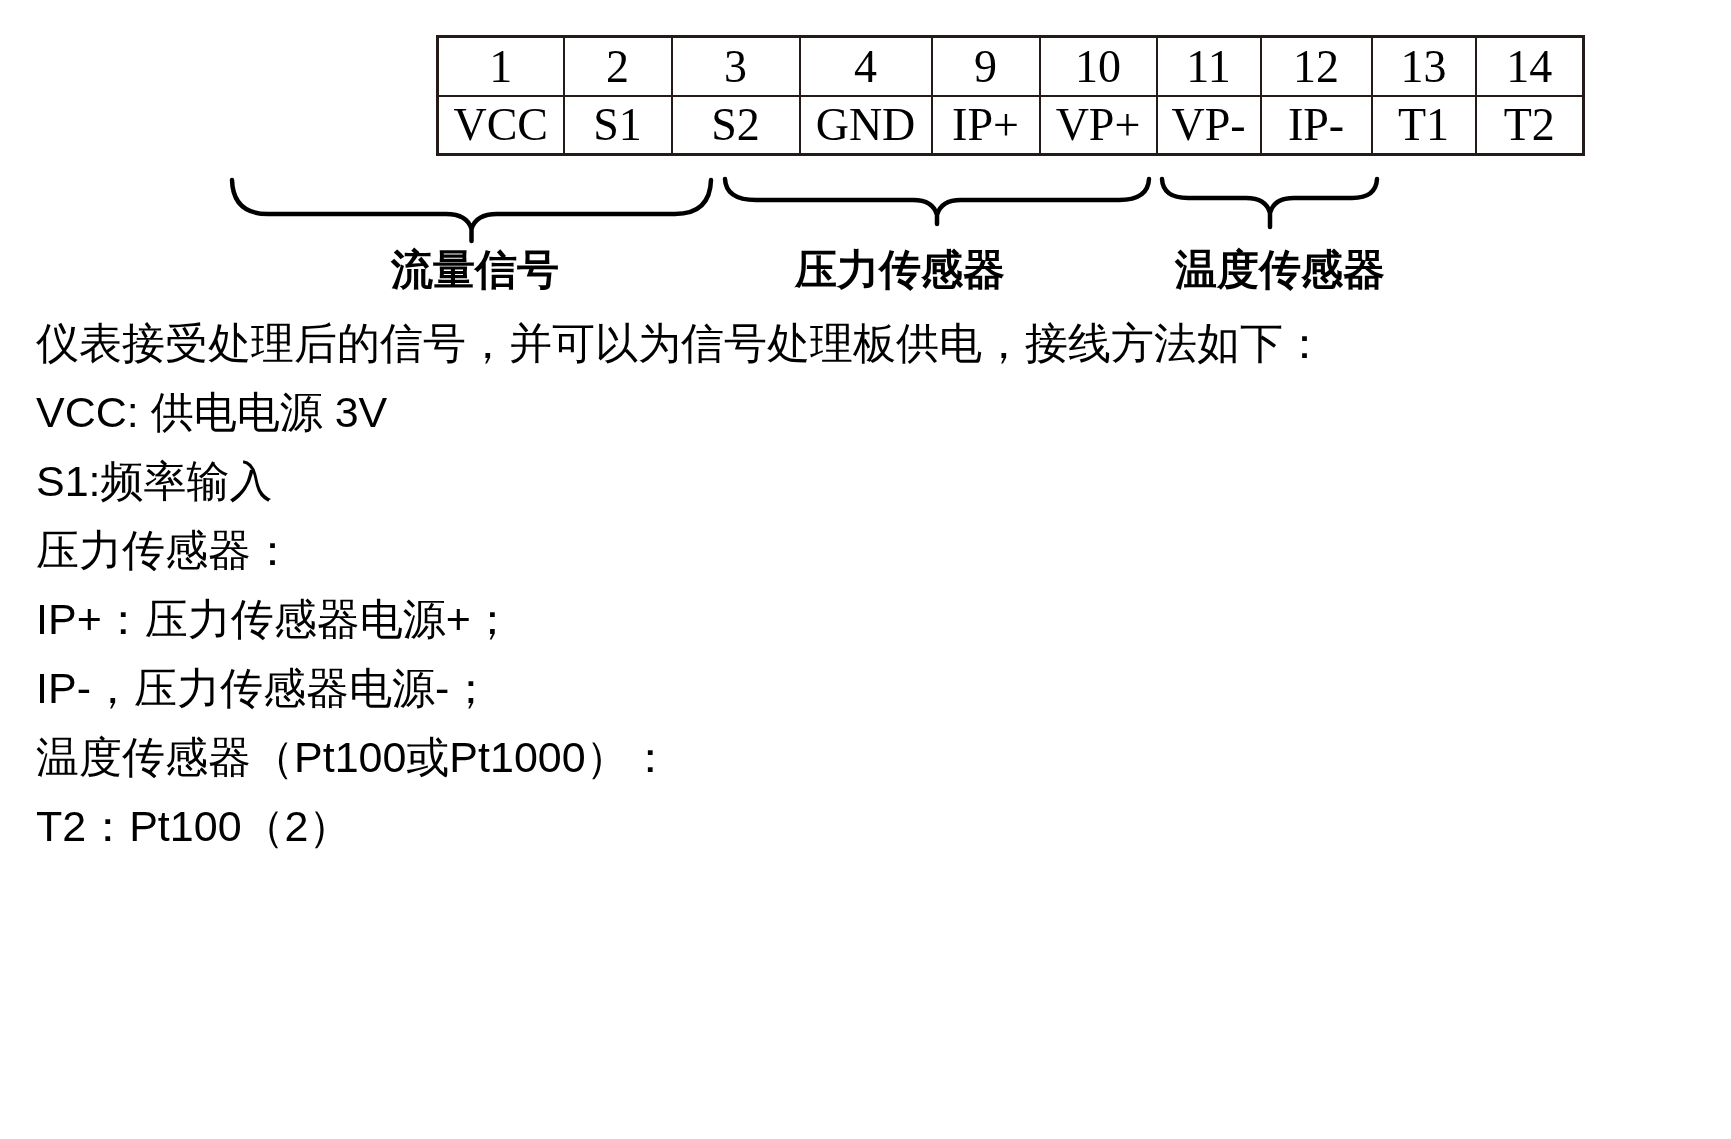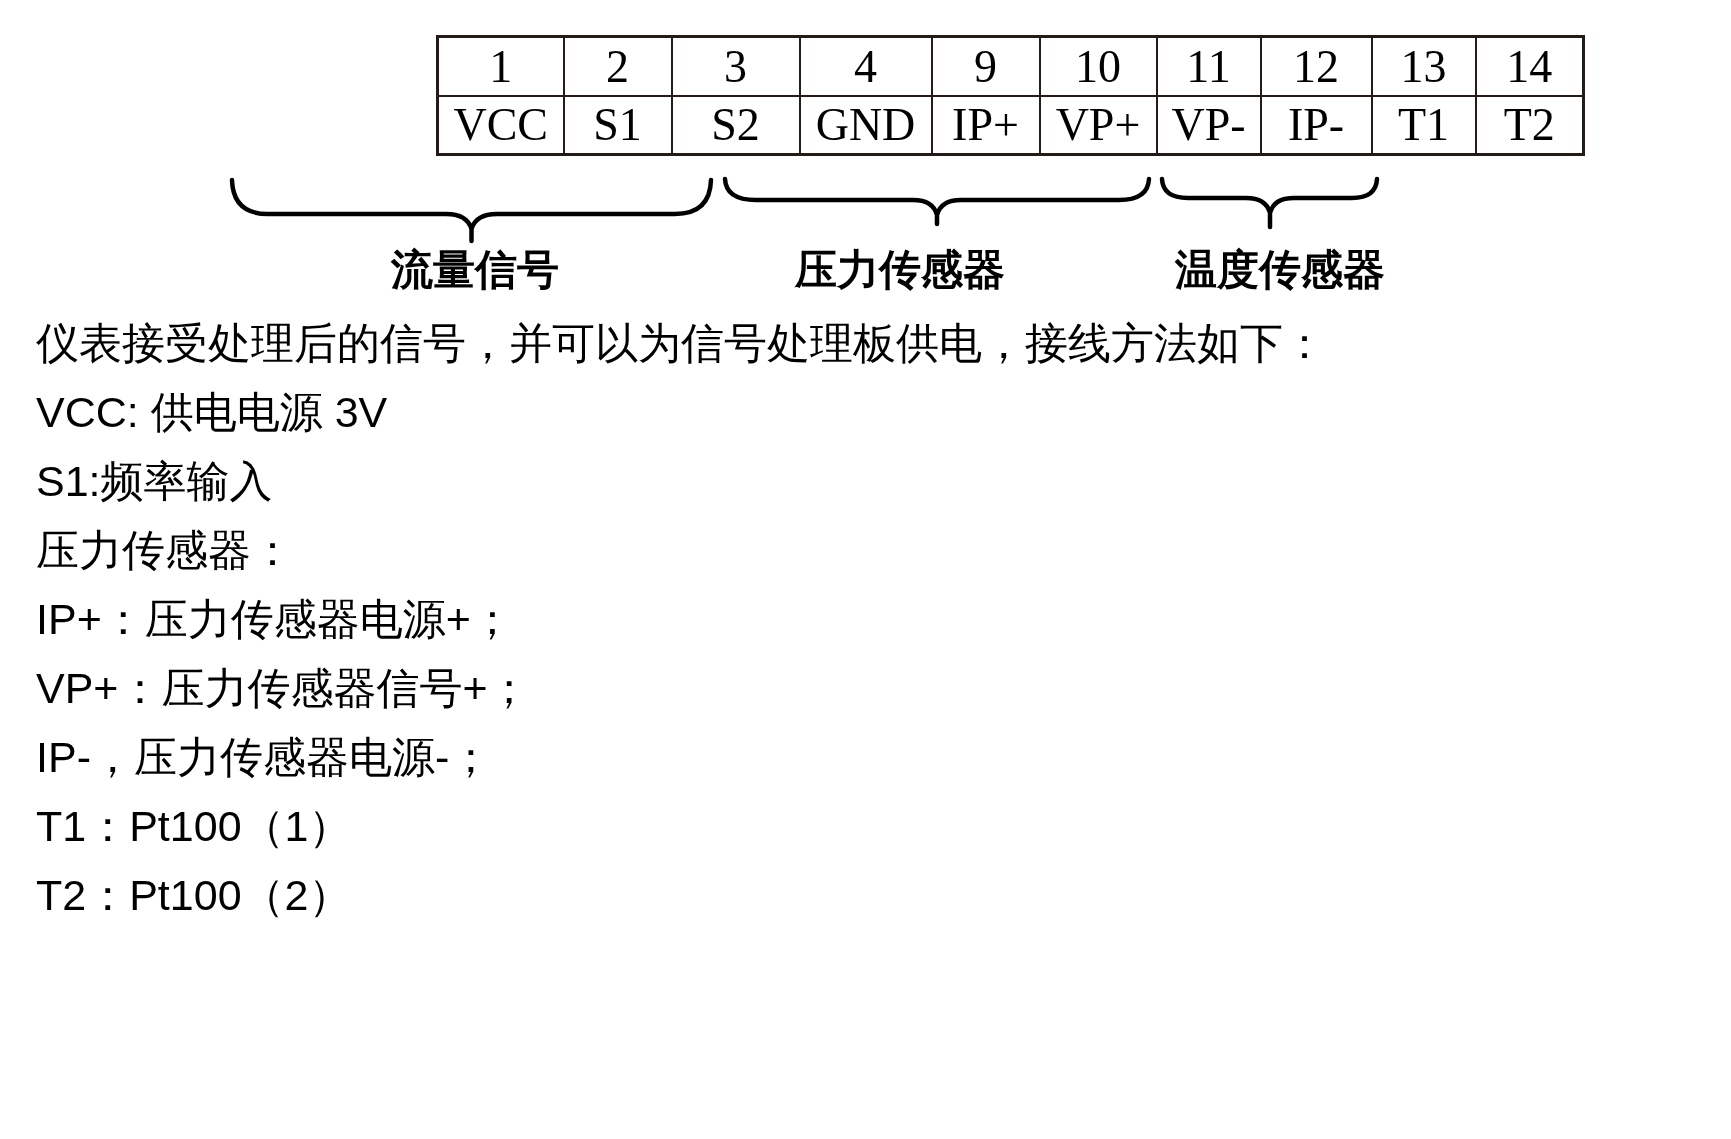--- a/index.html
+++ b/index.html
@@ -131,19 +131,18 @@
   <div class="group-label" style="left:475px">流量信号</div>
   <div class="group-label" style="left:900px">压力传感器</div>
   <div class="group-label" style="left:1280px">温度传感器</div>
 
   <div class="body-text">
     <div class="body-line">仪表接受处理后的信号，并可以为信号处理板供电，接线方法如下：</div>
     <div class="body-line">VCC: 供电电源 3V</div>
     <div class="body-line">S1:频率输入</div>
     <div class="body-line">压力传感器：</div>
     <div class="body-line">IP+：压力传感器电源+；</div>
-    <div class="body-line">VP+：压力传感器信号+；</div>
     <div class="body-line">IP-，压力传感器电源-；</div>
-    <div class="body-line">T1：Pt100（1）</div>
+    <div class="body-line">温度传感器（Pt100或Pt1000）：</div>
     <div class="body-line">T2：Pt100（2）</div>
   </div>
 
 </div>
 
 </body></html>

